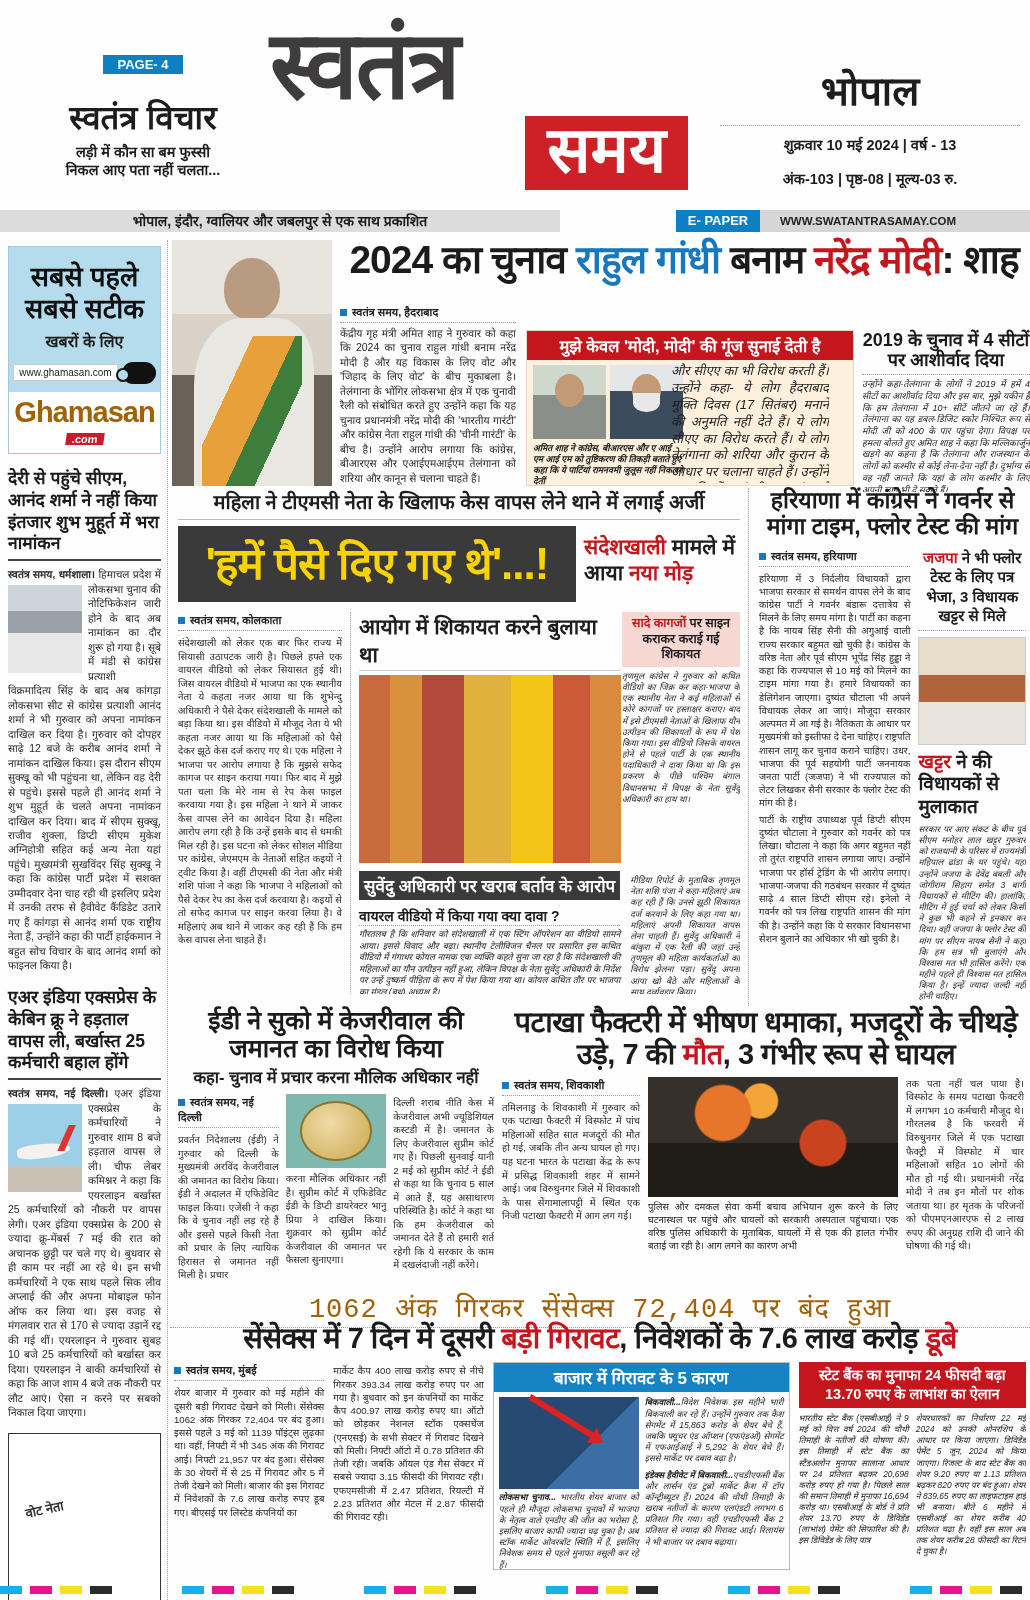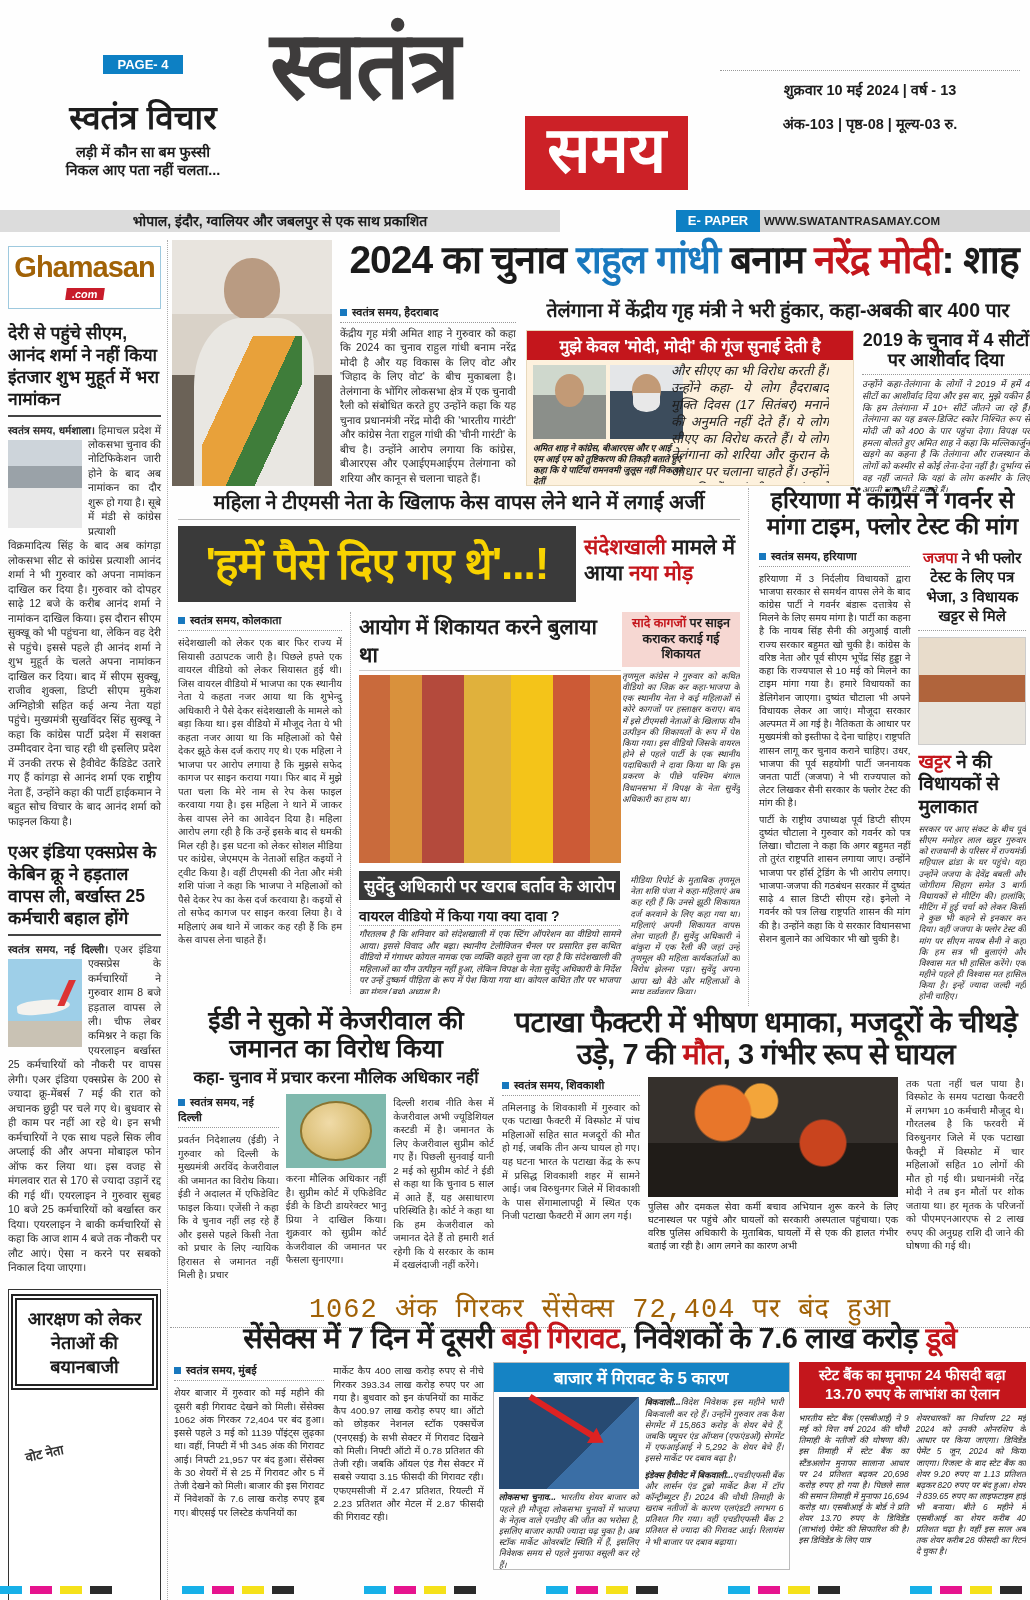--- a/index.html
+++ b/index.html
@@ -23,21 +23,21 @@
   .logo-wrap { left:270px; top:18px; width:400px; height:190px; }
   .logo1 { font-size:95px; font-weight:bold; color:#3e3c3c; line-height:1; letter-spacing:-2px; }
   .logo2-box { position:absolute; right:-18px; top:98px; background:#cc2127; padding:2px 22px 8px; }
   .logo2 { font-size:64px; font-weight:bold; color:#fff; line-height:1; }
   .edition-wrap { left:720px; top:62px; width:300px; text-align:center; }
   .edition { font-size:40px; font-weight:bold; }
   .date-line { border-top:1px dotted #999; margin-top:8px; padding-top:8px; font-size:14.5px; font-weight:bold; }
   .pub-strip { left:0; top:208px; width:1030px; height:26px; }
   .pub-strip .grayband { position:absolute; left:0; top:2px; width:560px; height:22px; background:#dcdcdc; color:#1b1b1b; font-weight:bold; font-size:14px; text-align:center; line-height:22px; }
   .epaper { position:absolute; left:676px; top:2px; width:84px; height:22px; background:#0d80c4; color:#fff; font-weight:bold; font-size:13px; text-align:center; line-height:22px; }
-  .site { position:absolute; left:760px; top:2px; width:270px; height:22px; background:#d6d6d6; color:#222; font-weight:bold; font-size:11.5px; line-height:22px; padding-left:4px; }
+  .site { position:absolute; left:760px; top:2px; width:270px; height:22px; background:#d6d6d6; color:#222; font-weight:bold; font-size:11.5px; line-height:22px; padding-left:20px; }
 
   
   .leftcol { left:0; top:240px; width:168px; height:1360px; padding:6px 6px 0 8px; border-right:1px dotted #aaa; }
   .ghamasan { border:1px solid #9ec9de; }
   .gh-blue { background:#b5dcec; text-align:center; padding:14px 4px 8px; }
   .gh-l1 { font-size:27px; font-weight:bold; color:#111; line-height:1.2; }
   .gh-l3 { font-size:16px; font-weight:bold; margin-top:4px; }
   .gh-url-row { display:flex; align-items:center; justify-content:center; gap:4px; margin-top:10px; }
   .gh-url { background:#fff; font-size:10px; padding:2px 5px; border:1px solid #ccc; }
   .mouse { width:34px; height:22px; background:#111; border-radius:11px; position:relative; }
@@ -174,32 +174,42 @@
         <div>निकल आए पता नहीं चलता...</div>
       </div>
     </div>
     <div class="abs logo-wrap">
       <div class="logo1">स्वतंत्र</div>
       <div class="logo2-box">
         <span class="logo2">समय</span>
       </div>
     </div>
     <div class="abs edition-wrap">
+      <div class="edition">भोपाल</div>
       <div class="date-line">शुक्रवार 10 मई 2024  |  वर्ष - 13</div>
       <div class="date-line" style="border:none;margin-top:12px;padding-top:2px;">अंक-103  |  पृष्ठ-08  |  मूल्य-03 रु.</div>
     </div>
     <div class="abs pub-strip">
       <div class="grayband">भोपाल, इंदौर, ग्वालियर और जबलपुर से एक साथ प्रकाशित</div>
       <div class="epaper">E- PAPER</div>
       <div class="site">WWW.SWATANTRASAMAY.COM</div>
     </div>
   </header>
 
   <aside class="abs leftcol">
     <div class="ghamasan">
+      <div class="gh-blue">
+        <div class="gh-l1">सबसे पहले</div>
+        <div class="gh-l1">सबसे सटीक</div>
+        <div class="gh-l3">खबरों के लिए</div>
+        <div class="gh-url-row">
+          <span class="gh-url">www.ghamasan.com</span>
+          <span class="mouse"></span>
+        </div>
+      </div>
       <div class="gh-logo-row">
         <span class="gh-logo">Ghamasan</span><br>
         <span class="gh-com">.com</span>
       </div>
     </div>
 
     <article>
       <h3 class="sb-head">देरी से पहुंचे सीएम, आनंद शर्मा ने नहीं किया इंतजार शुभ मुहूर्त में भरा नामांकन</h3>
       <div class="body-txt">
         <span class="sb-byline">स्वतंत्र समय, धर्मशाला।</span>
@@ -214,38 +224,36 @@
         <span class="sb-byline">स्वतंत्र समय, नई दिल्ली।</span>
         <span class="float-photo photo airplane">
           <span class="fuselage"></span>
             <span class="tail"></span>
         </span>
         <span>एअर इंडिया एक्सप्रेस के कर्मचारियों ने गुरुवार शाम 8 बजे हड़ताल वापस ले ली। चीफ लेबर कमिश्नर ने कहा कि एयरलाइन बर्खास्त 25 कर्मचारियों को नौकरी पर वापस लेगी। एअर इंडिया एक्सप्रेस के 200 से ज्यादा क्रू-मेंबर्स 7 मई की रात को अचानक छुट्टी पर चले गए थे। बुधवार से ही काम पर नहीं आ रहे थे। इन सभी कर्मचारियों ने एक साथ पहले सिक लीव अप्लाई की और अपना मोबाइल फोन ऑफ कर लिया था। इस वजह से मंगलवार रात से 170 से ज्यादा उड़ानें रद्द की गई थीं। एयरलाइन ने गुरुवार सुबह 10 बजे 25 कर्मचारियों को बर्खास्त कर दिया। एयरलाइन ने बाकी कर्मचारियों से कहा कि आज शाम 4 बजे तक नौकरी पर लौट आएं। ऐसा न करने पर सबको निकाल दिया जाएगा।</span>
       </div>
     </article>
 
     <div class="cartoon-box">
-      <div class="cartoon-title">आरक्षण को लेकर नेताओं की बयानबाजी</div>
       <div class="cartoon-art">
         <span class="flagword">वोट नेता</span>
 
       </div>
     </div>
   </aside>
 
   <section class="abs lead">
     <div class="lead-photo photo">
       <span class="shah-head"></span>
       <span class="shah-body"></span>
       <span class="shah-garland"></span>
     </div>
     <h1 class="lead-h1"><span>2024 का चुनाव </span><span class="blue">राहुल गांधी</span><span> बनाम </span><span class="red">नरेंद्र मोदी</span><span>: शाह</span></h1>
     <div class="lead-byline byline"><span class="sq"></span><span>स्वतंत्र समय, हैदराबाद</span></div>
     <div class="lead-body body-txt">केंद्रीय गृह मंत्री अमित शाह ने गुरुवार को कहा कि 2024 का चुनाव राहुल गांधी बनाम नरेंद्र मोदी है और यह विकास के लिए वोट और 'जिहाद के लिए वोट' के बीच मुकाबला है। तेलंगाना के भोंगिर लोकसभा क्षेत्र में एक चुनावी रैली को संबोधित करते हुए उन्होंने कहा कि यह चुनाव प्रधानमंत्री नरेंद्र मोदी की 'भारतीय गारंटी' और कांग्रेस नेता राहुल गांधी की 'चीनी गारंटी' के बीच है। उन्होंने आरोप लगाया कि कांग्रेस, बीआरएस और एआईएमआईएम तेलंगाना को शरिया और कानून से चलाना चाहते हैं।</div>
-    <div class="lead-sub">तेलंगाना में केंद्रीय गृह मंत्री ने भरी हुंकार, कहा-अबकी बार 400 पार</div>
 
     <div class="quote-box">
       <div class="quote-title">मुझे केवल 'मोदी, मोदी' की गूंज सुनाई देती है</div>
       <div class="q-photos">
         <span class="q-ph photo ph-rahul">
             <span class="ph-face"></span>
           </span>
         <span class="q-ph photo ph-modi">
             <span class="ph-face"></span>
             <span class="ph-beard"></span>

